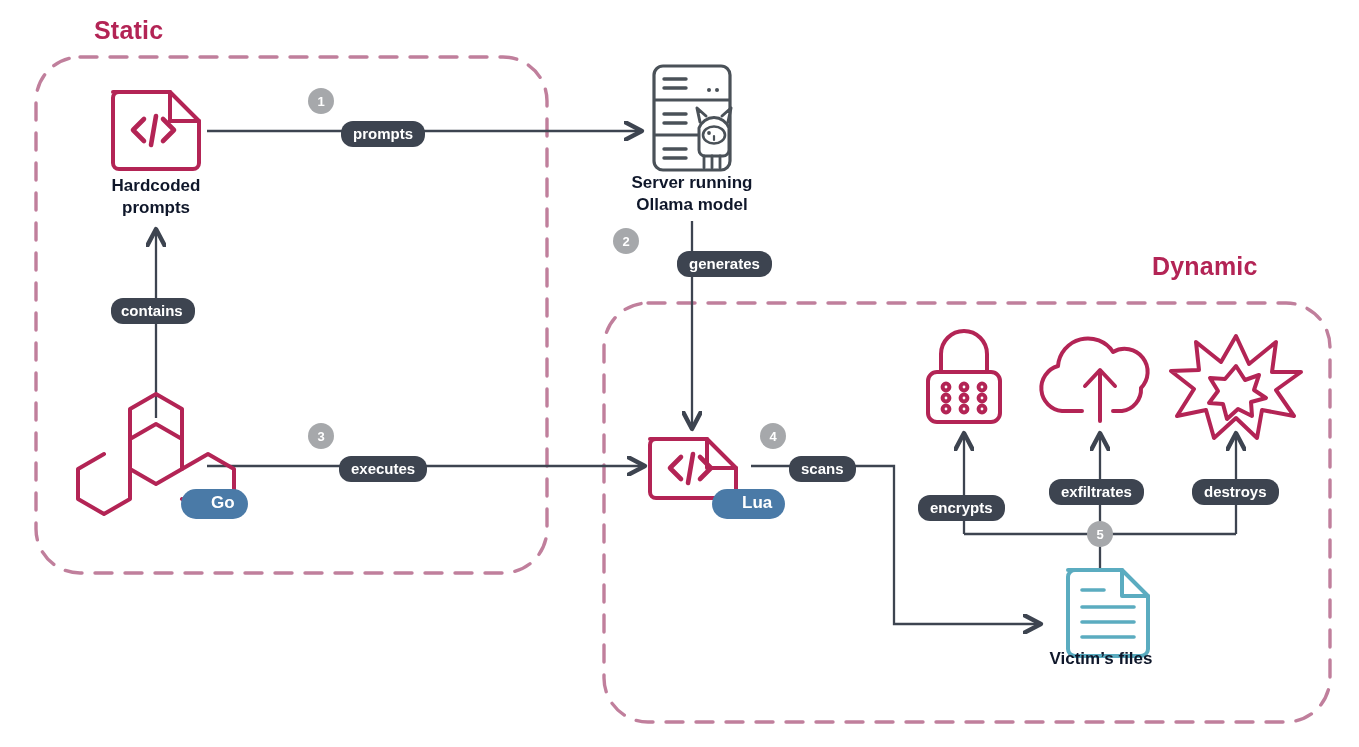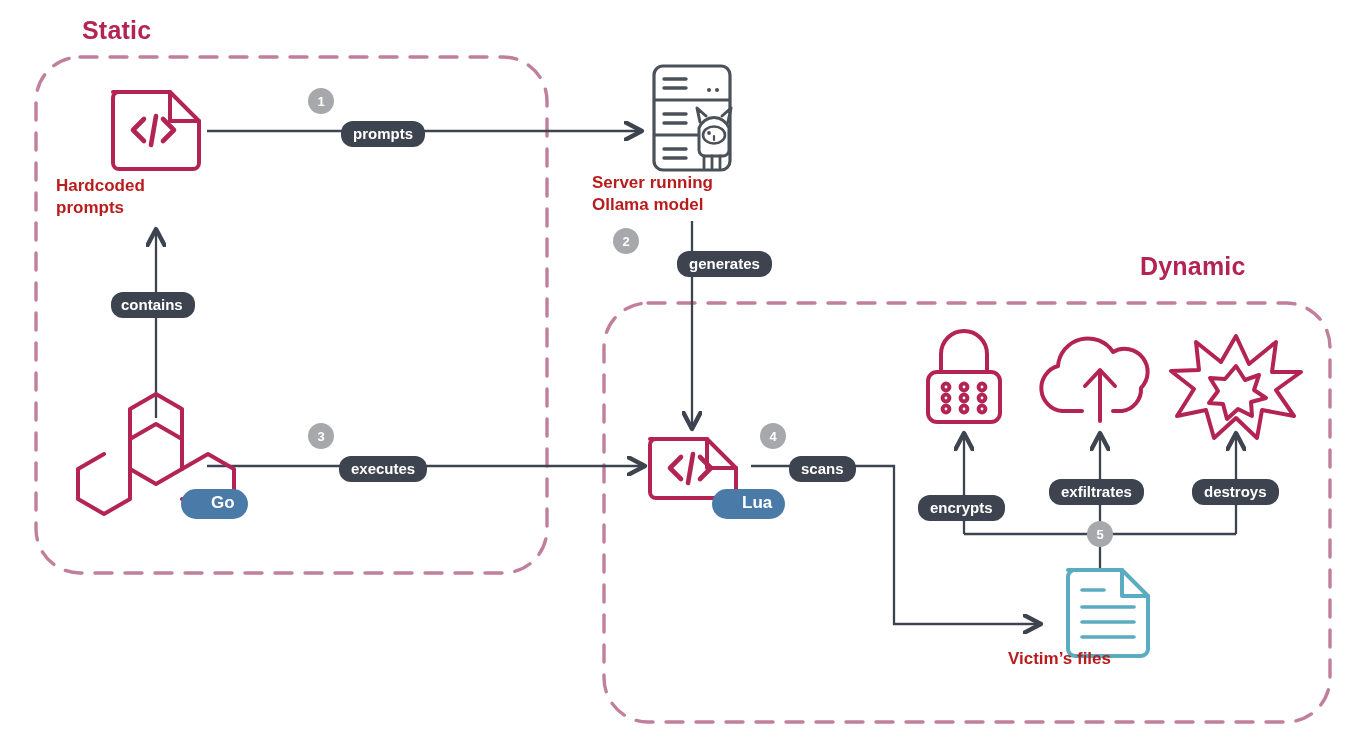--- a/index.html
+++ b/index.html
@@ -24,30 +24,31 @@
     width: 1359px;
     height: 747px;
   }
   .zone-title {
     position: absolute;
     font-size: 25px;
     font-weight: bold;
     color: #b32455;
     letter-spacing: 0.2px;
     white-space: nowrap;
+    margin-left: 12px;
   }
   #zone-title-static { left: 82px; top: 16px; }
   #zone-title-dynamic { left: 1140px; top: 252px; }
 
   .node-label {
     position: absolute;
     font-size: 17px;
     font-weight: bold;
-    color: #b91c1c;
-    text-align: left;
+    color: #0f172a;
+    text-align: center;
     line-height: 1.32;
     white-space: pre-line;
   }
 
   .pill {
     position: absolute;
     background: #3d4450;
     color: #ffffff;
     font-size: 15px;
     font-weight: bold;
@@ -213,21 +214,21 @@
 prompts</div>
   <div class="node-label" style="left:592px; top:172px; width:200px;">Server running
 Ollama model</div>
   <div class="node-label" style="left:1008px; top:648px; width:186px;">Victim’s files</div>
 
   <div class="lang-badge" style="left:181px; top:489px;">Go</div>
   <div class="lang-badge" style="left:712px; top:489px;">Lua</div>
 
   <div class="pill" style="left:341px; top:121px;">prompts</div>
   <div class="pill" style="left:677px; top:251px;">generates</div>
-  <div class="pill" style="left:111px; top:292px;padding-left:10px;">contains</div>
+  <div class="pill" style="left:111px; top:298px;padding-left:10px;">contains</div>
   <div class="pill" style="left:339px; top:456px;">executes</div>
   <div class="pill" style="left:789px; top:456px;">scans</div>
   <div class="pill" style="left:918px; top:479px;margin-top:16px;">encrypts</div>
   <div class="pill" style="left:1049px; top:479px;">exfiltrates</div>
   <div class="pill" style="left:1192px; top:479px;">destroys</div>
 
   <div class="step-badge" style="left:308px; top:88px;">1</div>
   <div class="step-badge" style="left:613px; top:228px;">2</div>
   <div class="step-badge" style="left:308px; top:423px;">3</div>
   <div class="step-badge" style="left:760px; top:423px;">4</div>

